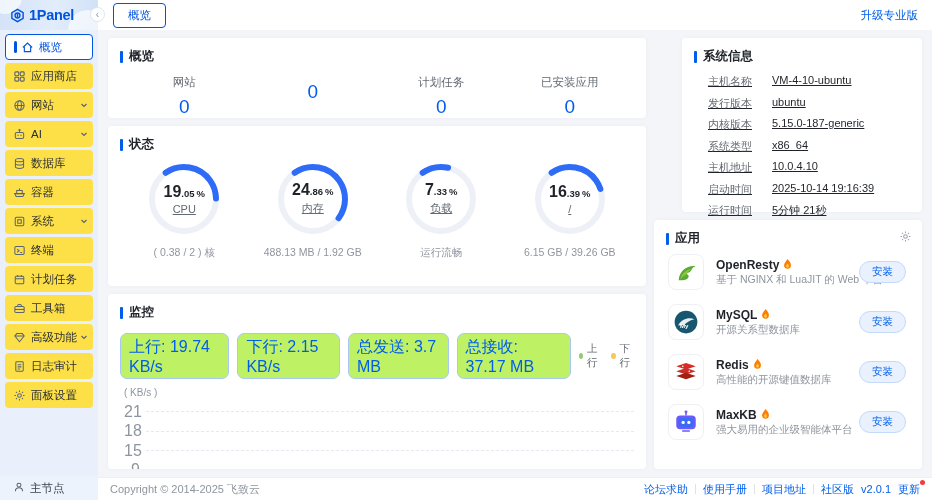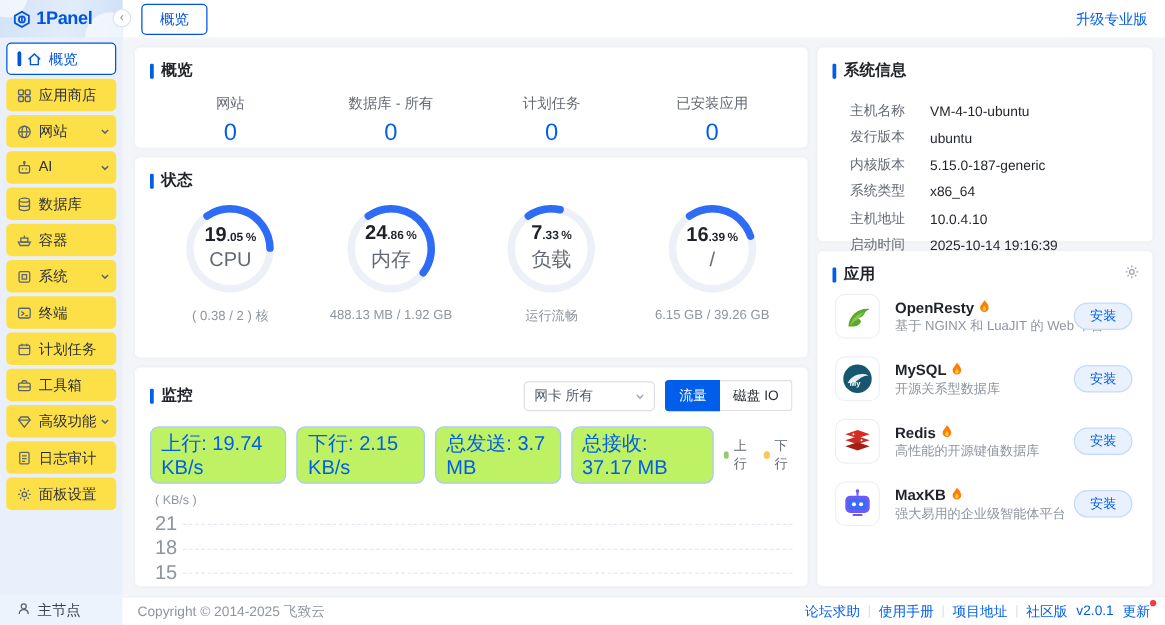--- a/index.html
+++ b/index.html
@@ -53,21 +53,21 @@
   
   .card-status { height:160px; }
   .gauges { display:flex; margin-top:8px; }
   .gauge { flex:1; display:flex; flex-direction:column; align-items:center; }
   .dial { position:relative; width:76px; height:76px; }
   .dial svg { position:absolute; inset:0; }
   .dial-txt { position:absolute; inset:0; display:flex; flex-direction:column; align-items:center; justify-content:center; }
   .dv { font-size:16px; font-weight:700; color:#1f2329; line-height:1; }
   .dv .dec { font-size:9.5px; font-weight:600; }
   .dv .unit { font-size:9.5px; font-weight:600; margin-left:2px; }
-  .dl { font-size:16px; color:#646a73; margin-top:3px; }
+  .dl { font-size:11px; color:#646a73; margin-top:3px;text-decoration:underline; }
   .ddetail { font-size:10.5px; color:#8f959e; margin-top:9px; }
 
   
   .card-monitor { flex:1; display:flex; flex-direction:column; overflow:hidden; }
   .mon-head { display:flex; align-items:center; }
   .mon-controls { margin-left:auto; display:flex; align-items:center; gap:8px; }
   .nic-select { width:105px; height:24px; border:1px solid #dcdfe6; border-radius:4px; background:#fff; display:flex; align-items:center;
     padding:0 7px; color:#515a6b; font-size:11px; cursor:pointer; }
   .nic-select .mi-chevron { margin-left:auto; }
   .seg { display:flex; cursor:pointer; }
@@ -78,23 +78,23 @@
   .legend { margin-left:auto; display:flex; gap:10px; font-size:10.5px; color:#646a73; }
   .leg-item { display:flex; align-items:center; gap:4px; cursor:pointer; }
   .dot { width:6px; height:6px; border-radius:50%; display:inline-block; }
   .chart { margin-top:8px; flex:1; position:relative; padding-left:4px; }
   .chart-unit { font-size:10px; color:#8f959e; margin-bottom:4px; }
   .chart-row { display:flex; align-items:center; height:19.5px; }
   .chart-row .tick { width:22px; text-align:right; font-size:16px; color:#8f959e; padding-right:6px; }
   .chart-row .grid { flex:1; border-top:1px dashed #e6e9ef; }
 
   
-  .card-sysinfo { height:155px; }
+  .card-sysinfo { height:174px;margin-left:28px; }
   .info-rows { margin-top:9px; }
-  .info-row { display:flex; height:21.5px; align-items:flex-end; }
+  .info-row { display:flex; height:21.5px; align-items:flex-start;text-decoration:underline; }
   .info-row .k { width:64px; color:#646a73; font-size:11px; margin-left:14px; flex-shrink:0; }
   .info-row .v { color:#1f2329; font-size:11px; }
 
   
   .card-apps { flex:1; overflow:hidden; position:relative; }
   .apps-gear { position:absolute; right:10px; top:10px; cursor:pointer; display:flex; }
   .app-row { display:flex; align-items:center; padding:7px 0; }
   .app-logo { width:36px; height:36px; border-radius:8px; border:1px solid #eef0f3; background:#fff; display:flex; align-items:center; justify-content:center; flex-shrink:0; margin-left:2px; }
   .app-meta { margin-left:12px; min-width:0; }
   .app-name { font-size:12px; font-weight:700; display:flex; align-items:center; gap:4px; }
@@ -307,21 +307,20 @@
           <div class="sec-title">
               <span class="bar"></span>
               <span>概览</span>
             </div>
           <div class="stats">
             <div class="stat">
                 <div class="lab">网站</div>
                 <div class="val">0</div>
               </div>
             <div class="stat">
-                <div class="lab">数据库 - 所有</div>
                 <div class="val">0</div>
               </div>
             <div class="stat">
                 <div class="lab">计划任务</div>
                 <div class="val">0</div>
               </div>
             <div class="stat">
                 <div class="lab">已安装应用</div>
                 <div class="val">0</div>
               </div>
@@ -393,34 +392,20 @@
 
           </div>
         </div>
 
         <div class="card card-monitor">
           <div class="mon-head">
             <div class="sec-title">
                 <span class="bar"></span>
                 <span>监控</span>
               </div>
-            <div class="mon-controls">
-              <div class="nic-select">
-                <span>网卡 所有</span>
-                <span class="mi-chevron">
-                    <svg width="8" height="8" viewBox="0 0 8 8" fill="none" stroke="#a0a6b1" stroke-width="1.2">
-                      <path d="M1.5 3 L4 5.5 L6.5 3"></path>
-                    </svg>
-                  </span>
-              </div>
-              <div class="seg">
-                <span class="seg-a">流量</span>
-                <span class="seg-b">磁盘 IO</span>
-              </div>
-            </div>
           </div>
           <div class="tags-row">
             <span class="tag">上行: 19.74 KB/s</span>
             <span class="tag">下行: 2.15 KB/s</span>
             <span class="tag">总发送: 3.7 MB</span>
             <span class="tag">总接收: 37.17 MB</span>
             <span class="legend">
               <span class="leg-item">
                   <span class="dot" style="background:#91cc75"></span>
                   <span>上行</span>

